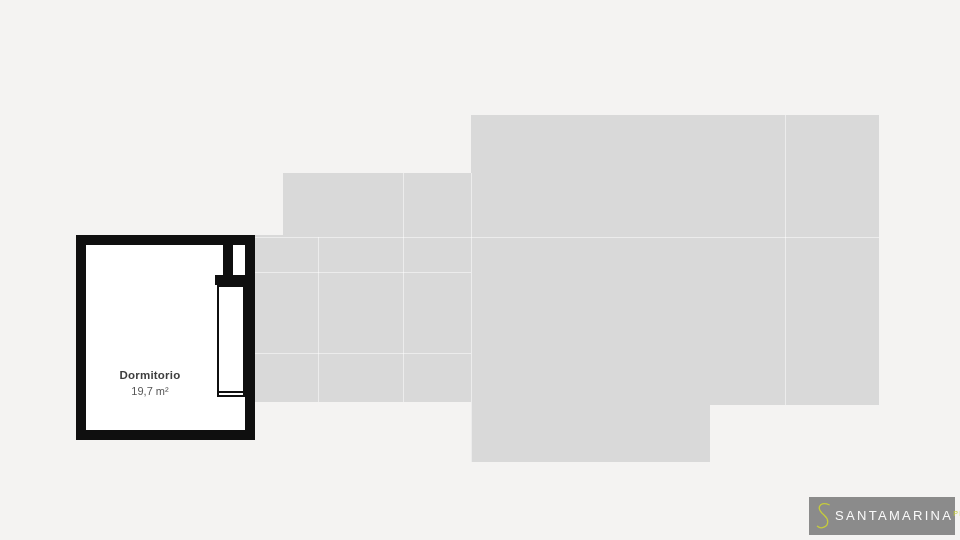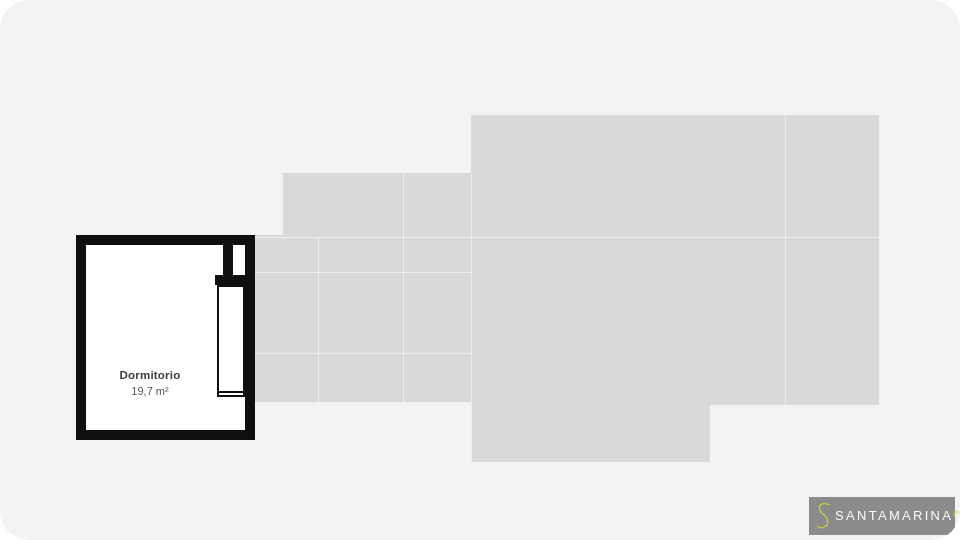--- a/index.html
+++ b/index.html
@@ -6,21 +6,20 @@
     margin: 0;
     padding: 0;
     font-family: "Liberation Sans", sans-serif;
   }
   .stage {
     position: relative;
     width: 960px;
     height: 540px;
     background: #f4f3f2;
     overflow: hidden;
-    border-radius: 29px;
   }
   .abs { position: absolute; }
 
   
   .sil { background: #d9d9d9; }
   .sil-a { left: 471px; top: 115px; width: 408px; height: 290px; }
   .sil-b { left: 283px; top: 173px; width: 188px; height: 64px; }
   .sil-c { left: 255px; top: 235px; width: 216px; height: 167px; }
   .sil-d { left: 471px; top: 402px; width: 239px; height: 60px; }
 

